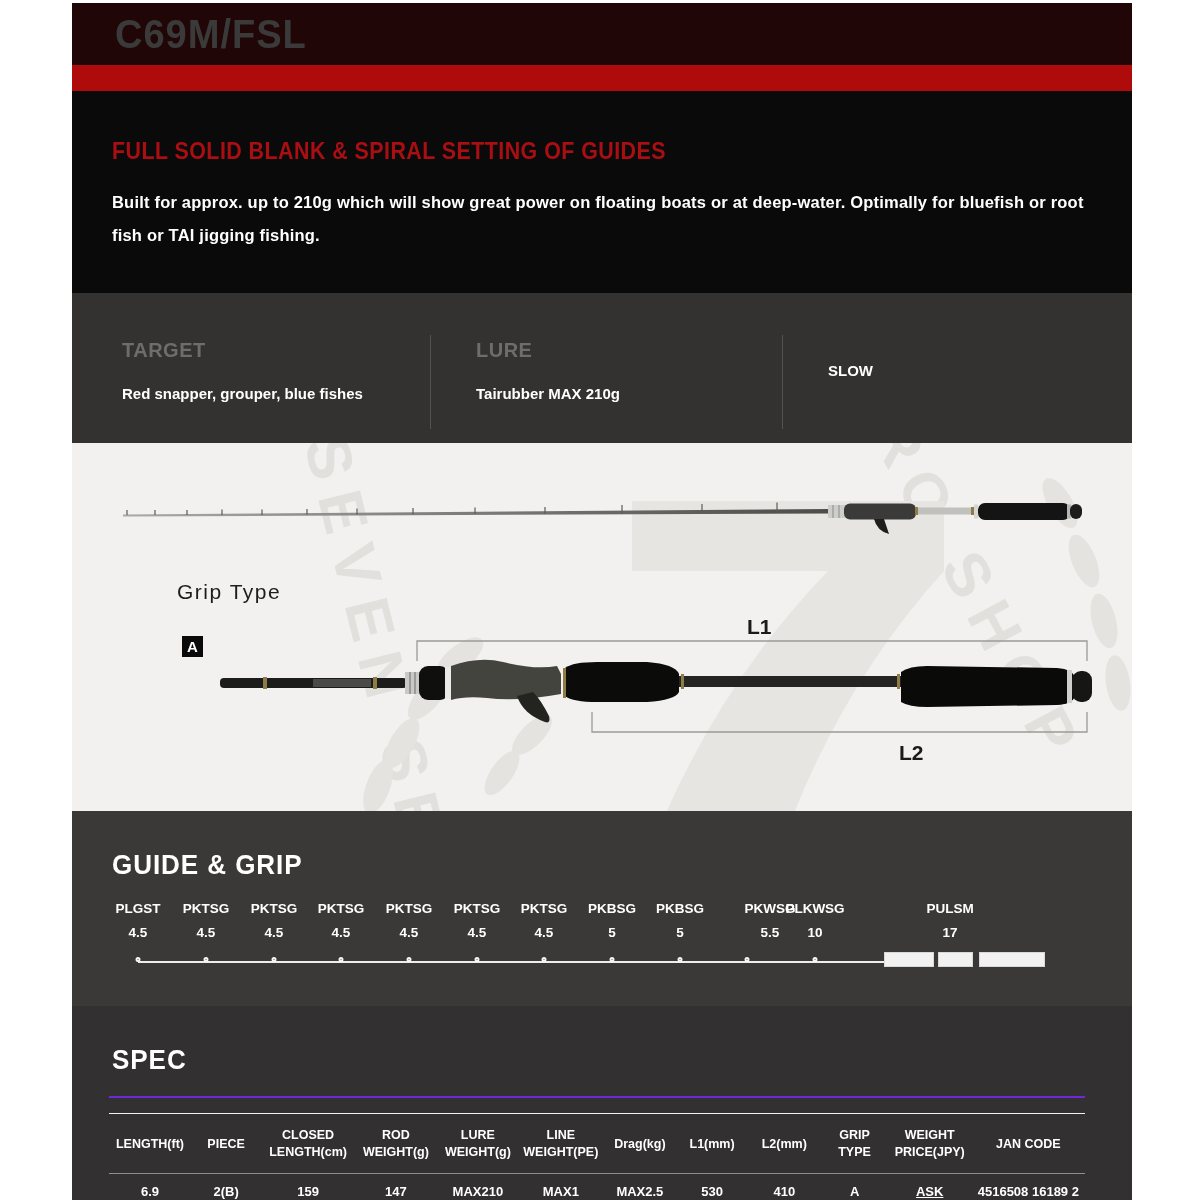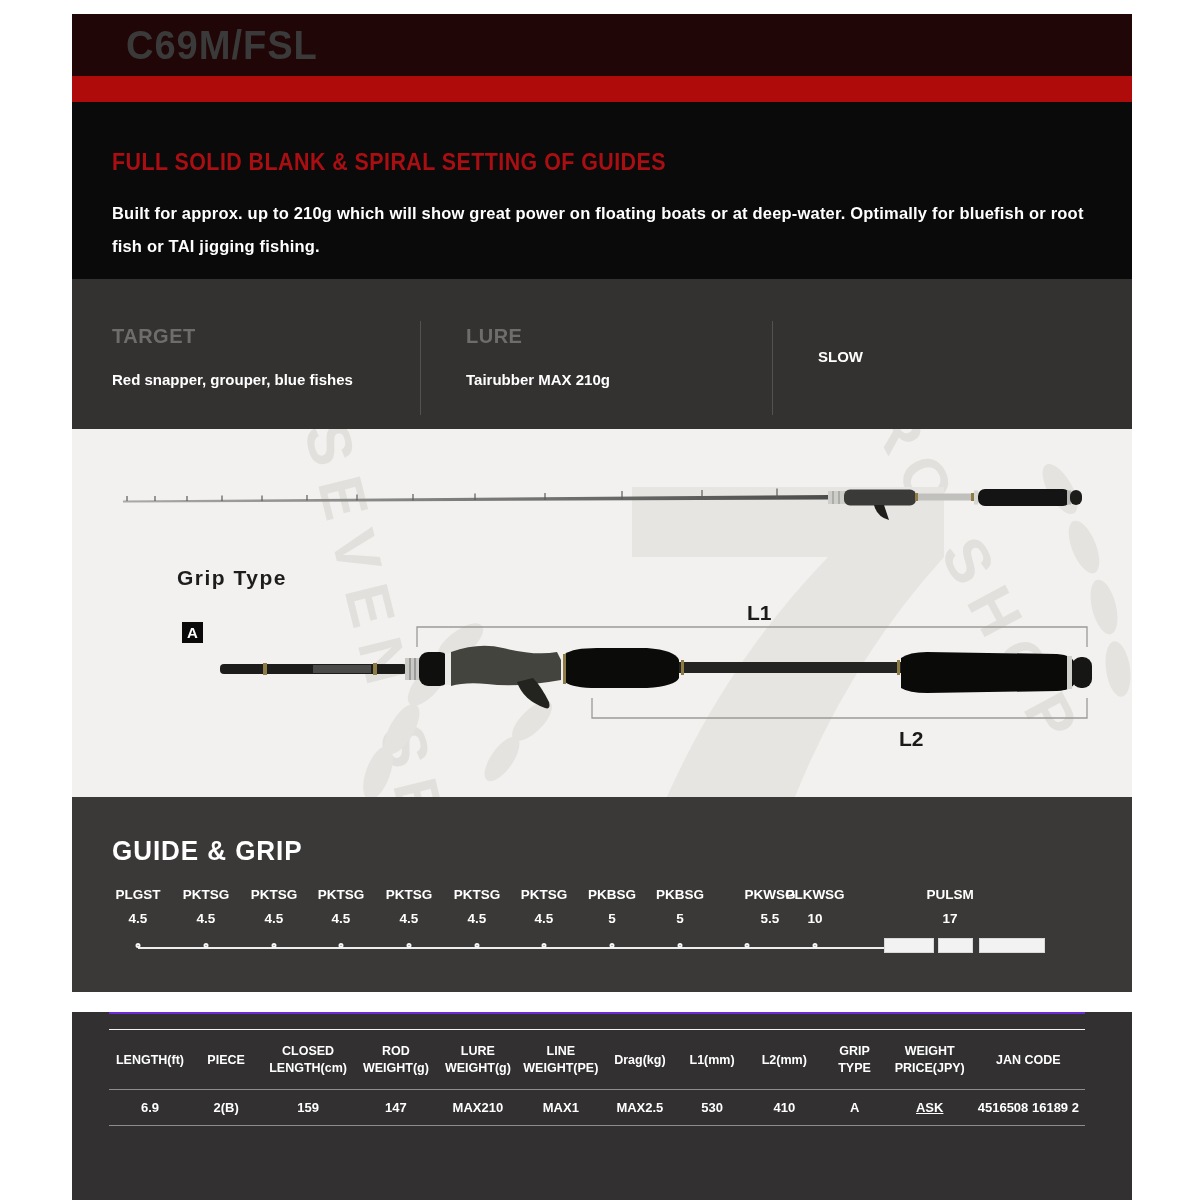--- a/index.html
+++ b/index.html
@@ -6,55 +6,54 @@
   html,body { margin:0; padding:0; }
   body {
     width:1200px; height:1200px; background:#ffffff;
     font-family:"Liberation Sans", sans-serif; overflow:hidden;
   }
   .container { width:1060px; margin-left:72px; }
 
   
   .model-bar { height:62px; background:#200606; }
   .model-bar h1 {
-    margin:14px; padding:6px 0 0 40px; font-size:41px; font-weight:bold;
+    margin:3px; padding:6px 0 0 40px; font-size:41px; font-weight:bold;
     color:#3a3a3a; letter-spacing:1px; line-height:50px;
   }
   .condensed { display:inline-block; transform:scaleX(.93); transform-origin:0 50%; }
   .red-bar { height:26px; background:#b00b0b; }
 
   
-  .intro { height:177px; background:#0a0a0a; padding:47px 35px 0 40px; }
+  .intro { height:202px; background:#0a0a0a; padding:47px 35px 0 40px; }
   .intro h2 {
     margin:0; font-size:23px; font-weight:bold; color:#a90e13; letter-spacing:.5px;
   }
   .intro p {
     margin:21px 0 0 0; font-size:16.5px; font-weight:bold; color:#ffffff;
     line-height:33px; letter-spacing:.2px;
   }
 
   
-  .features { height:150px; background:#343230; display:flex; }
+  .features { height:150px; background:#343230; display:flex;padding-left:10px; }
   .feat-col { padding-top:46px; }
   .feat-col.c1 { width:348px; padding-left:40px; }
   .feat-col.c2 { width:351px; padding-left:45px; }
   .feat-col.c3 { width:318px; padding-left:45px; }
   .feat-divider { width:1px; background:#54524f; margin:42px 0 14px 0; }
   .feat-label { font-size:20px; font-weight:bold; color:#6f6d6b; letter-spacing:.5px; }
   .feat-value { margin-top:23px; font-size:15px; font-weight:bold; color:#ffffff; }
 
   
   .rod-section { position:relative; height:368px; background:#f2f1ef; overflow:hidden; }
   .rod-section svg { display:block; }
   .wm { position:absolute; left:0; top:0; }
   .rod-top { position:absolute; left:45px; top:45px; }
   .grip-type {
     position:absolute; left:105px; top:137px; font-size:21px; color:#1d1d1d;
     letter-spacing:1.5px;
-    font-weight:bold;
   }
   .grip-badge {
     position:absolute; left:110px; top:193px; width:21px; height:21px;
     background:#0a0a0a; color:#ffffff; font-size:15px; font-weight:bold;
     text-align:center; line-height:21px;
   }
   .grip-close-wrap { position:absolute; left:145px; top:173px; }
 
   
   .guide-section { position:relative; height:195px; background:#3b3938; }
@@ -288,20 +287,21 @@
     <div class="guide-dot" style="left:540px"></div>
     <div class="guide-dot" style="left:608px"></div>
     <div class="guide-dot" style="left:675px"></div>
     <div class="guide-dot" style="left:743px"></div>
     <div class="grip-block" style="left:812px;width:50px"></div>
     <div class="grip-block" style="left:866px;width:35px"></div>
     <div class="grip-block" style="left:907px;width:66px"></div>
   </div>
 
   <div class="spec-section">
+    <h2><span class="condensed">SPEC</span></h2>
     <div class="spec-table-wrap">
       <table class="spec">
         <colgroup>
           <col style="width:8.4%">
             <col style="width:7.2%">
             <col style="width:9.6%">
           <col style="width:8.4%">
             <col style="width:8.4%">
             <col style="width:8.6%">
           <col style="width:7.6%">

